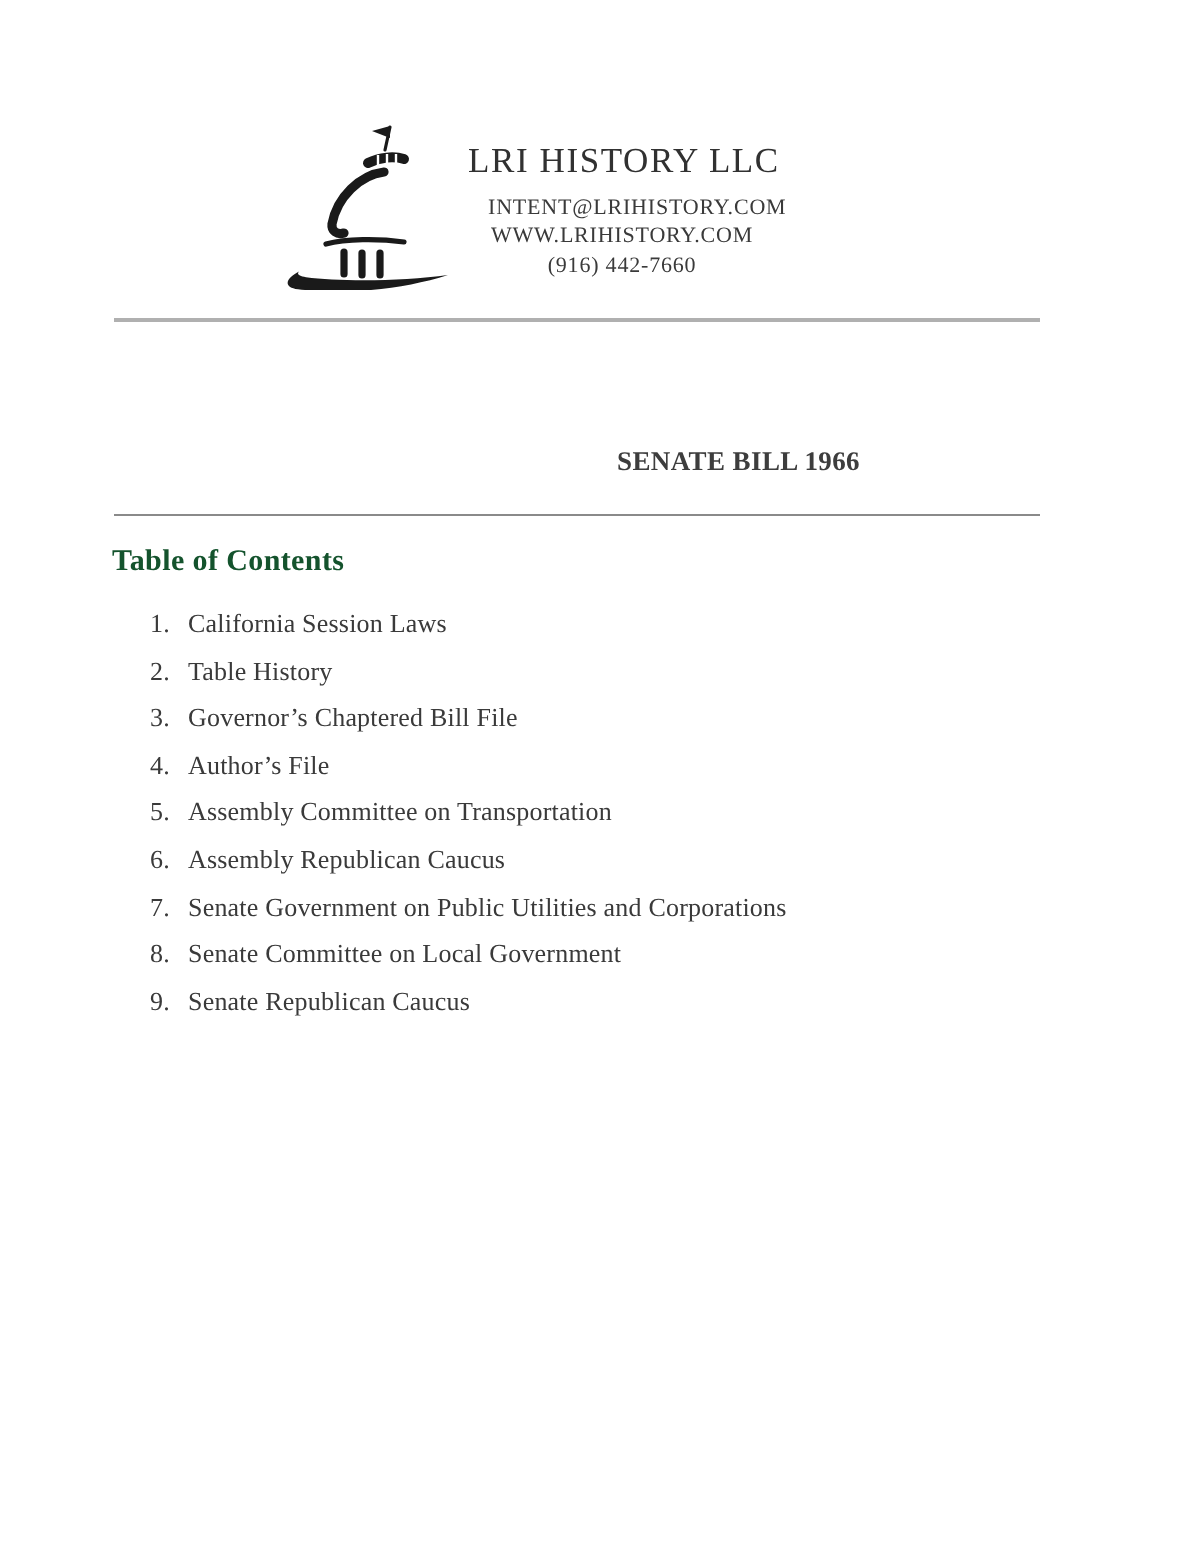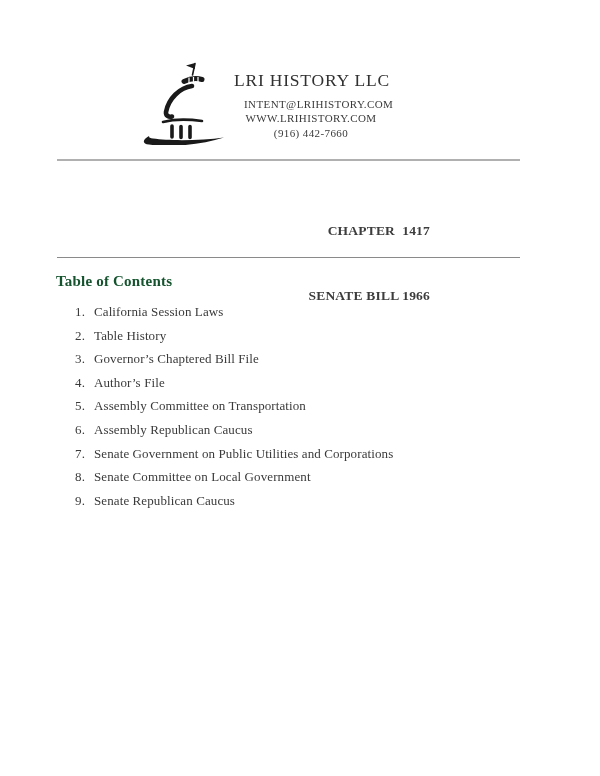--- a/index.html
+++ b/index.html
@@ -128,21 +128,20 @@
     <div class="contact">
       <div>INTENT@LRIHISTORY.COM</div>
       <div>WWW.LRIHISTORY.COM</div>
       <div>(916) 442-7660</div>
     </div>
   </div>
 
   <div class="rule rule-top"></div>
 
   <div class="reference">
-    <div>CHAPTER  1417</div>
     <div>SENATE BILL 1966</div>
   </div>
 
   <div class="rule rule-bottom"></div>
 
   <div class="toc-heading">Table of Contents</div>
 
   <ol class="toc-list">
     <li class="toc-row">
       <span class="toc-num">1.</span>

